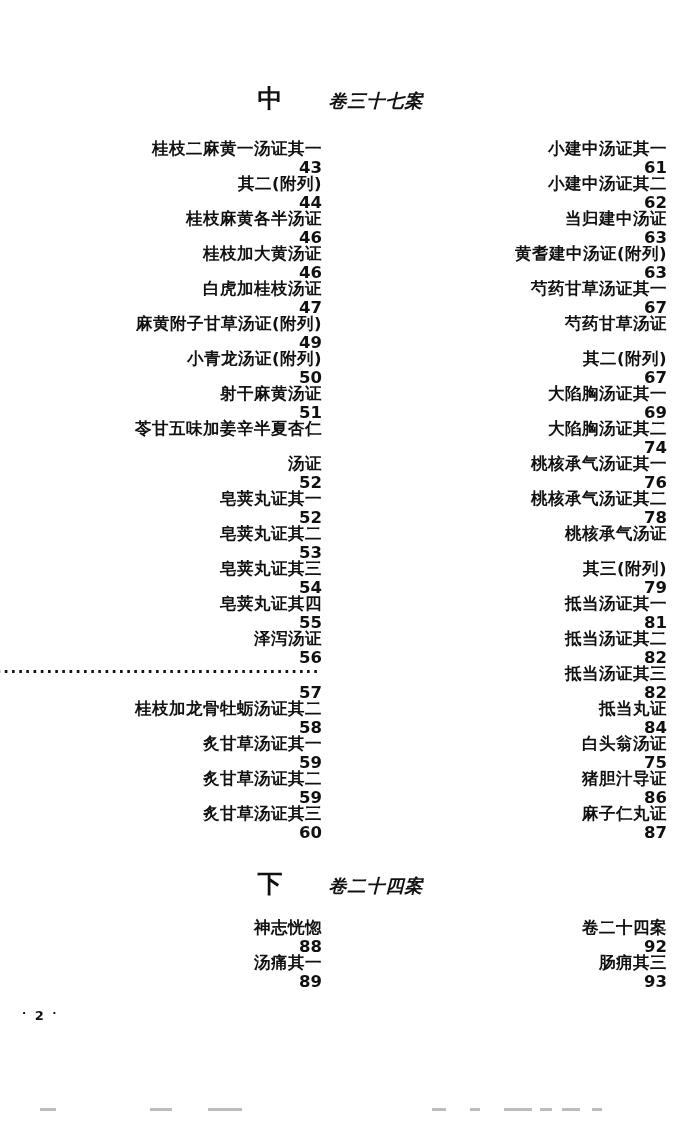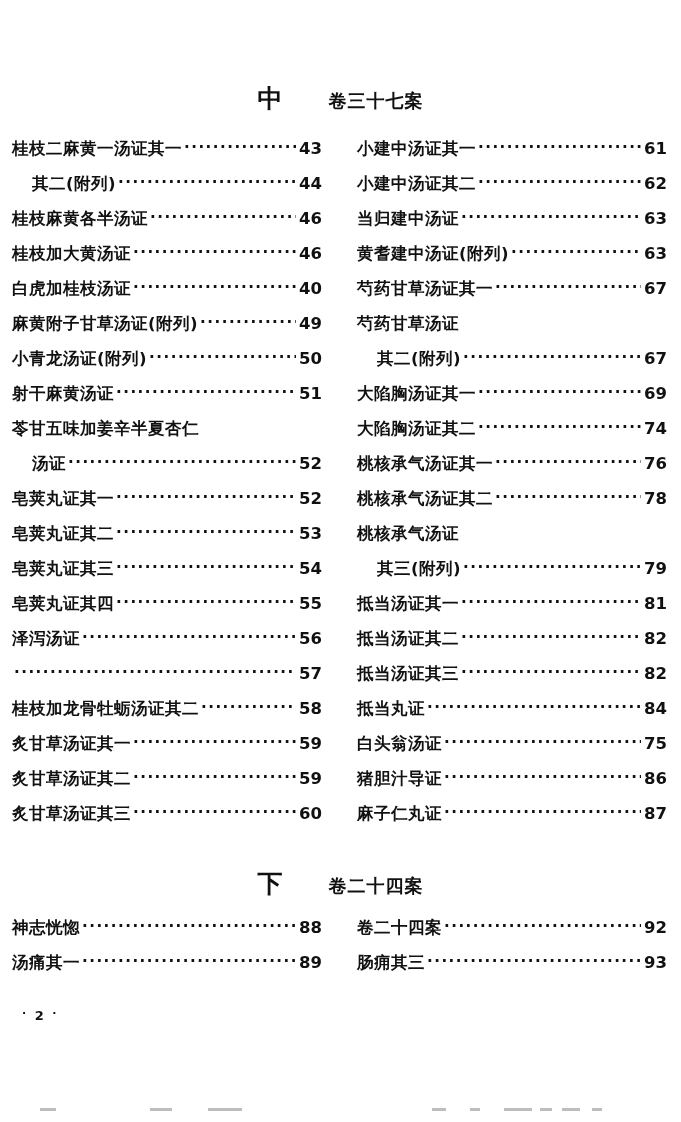--- a/index.html
+++ b/index.html
@@ -32,40 +32,42 @@
   }
   .section-head .vol-char {
     font-size: 25px;
     font-weight: bold;
     letter-spacing: 2px;
   }
   .section-head .vol-sub {
     font-size: 18px;
     font-weight: bold;
     letter-spacing: 1px;
+    font-style: italic;
   }
 
   
   .toc-columns {
     display: flex;
     justify-content: space-between;
     padding: 0 14px 0 12px;
     box-sizing: border-box;
   }
   .toc-col {
     width: 310px;
   }
   .entry {
     display: flex;
-    align-items: flex-start;
+    align-items: flex-end;
     font-size: 16.5px;
     font-weight: bold;
     line-height: 1.0;
     height: 35px;
     white-space: nowrap;
+    flex-direction: column;
   }
   .entry .title {
     letter-spacing: 0.5px;
   }
   .entry .dots {
     flex: 1 1 auto;
     overflow: hidden;
     white-space: nowrap;
     font-size: 15px;
     letter-spacing: 1.5px;
@@ -148,21 +150,21 @@
           <span class="page-no">46</span>
         </div>
         <div class="entry">
           <span class="title">桂枝加大黄汤证</span>
           <span class="dots">····························································</span>
           <span class="page-no">46</span>
         </div>
         <div class="entry">
           <span class="title">白虎加桂枝汤证</span>
           <span class="dots">····························································</span>
-          <span class="page-no">40</span>
+          <span class="page-no">47</span>
         </div>
         <div class="entry">
           <span class="title">麻黄附子甘草汤证(附列)</span>
           <span class="dots">····························································</span>
           <span class="page-no">49</span>
         </div>
         <div class="entry">
           <span class="title">小青龙汤证(附列)</span>
           <span class="dots">····························································</span>
           <span class="page-no">50</span>

